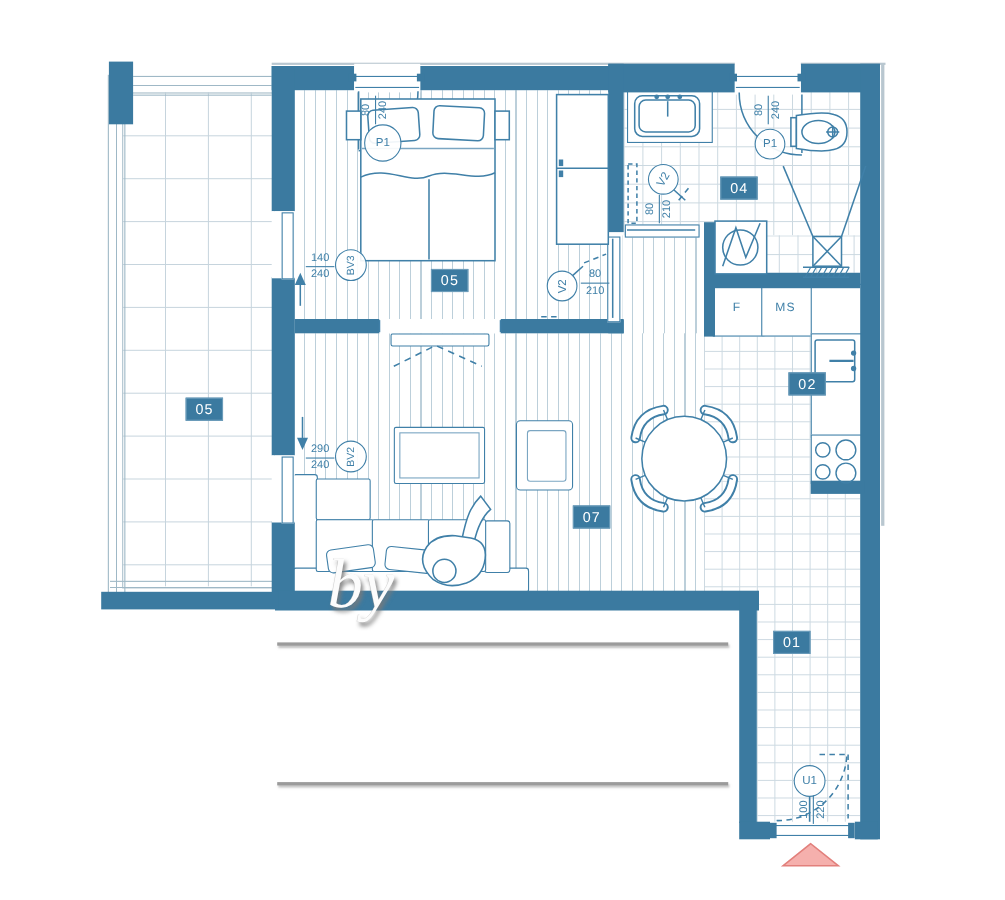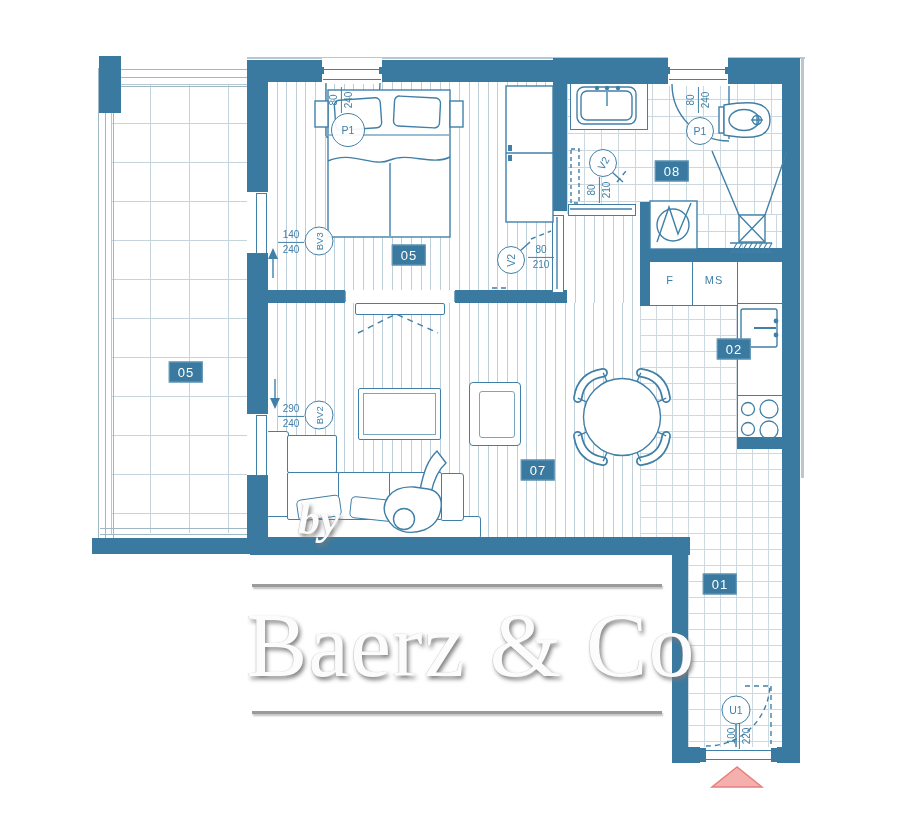--- a/index.html
+++ b/index.html
@@ -52,21 +52,21 @@
        color:#4080a8;font-size:10px;line-height:1.15;width:34px;}
   .dim .fl{width:26px;height:1.2px;background:#4080a8;margin:1px 0;}
   .dimv{transform:translate(-50%,-50%) rotate(-90deg);}
   .dimh{transform:translate(-50%,-50%);}
   .ktxt{position:absolute;z-index:40;transform:translate(-50%,-50%);color:#4080a8;font-size:11px;letter-spacing:1px;}
 
   
   .wm{position:absolute;z-index:50;color:#fcfcfc;
       text-shadow:2px 3px 4px rgba(122,122,122,.95), -0.5px -0.5px 0 rgba(185,185,185,.6);
       font-family:"Liberation Serif", serif;}
-  .wm-by{font-style:italic;font-size:44px;font-weight:bold;}
+  .wm-by{font-style:italic;font-size:64px;}
   .wm-brand{font-size:92px;letter-spacing:1px;white-space:nowrap;}
   .wm-tag{font-size:30px;letter-spacing:12px;word-spacing:24px;white-space:nowrap;}
   .wm-line{position:absolute;z-index:50;height:3px;background:#9b9b9b;box-shadow:1px 2px 2px rgba(140,140,140,.55);}
 </style>
 </head>
 <body>
 
 <div class="stage">
 
   <div class="btiles" style="left:111px;top:84px;width:137px;height:449px"></div>
@@ -299,21 +299,21 @@
     </g>
     <polygon points="737,767 712,787 762,787" fill="#f5b0ad" stroke="#e2807c" stroke-width="1.5"></polygon>
 
     <line x1="345" y1="291" x2="345" y2="302"></line>
     <line x1="455" y1="291" x2="455" y2="302"></line>
   </svg>
 
   <span class="badge" style="left:720px;top:584px">01</span>
   <span class="badge" style="left:734px;top:349px">02</span>
   <span class="badge" style="left:538px;top:470px">07</span>
-  <span class="badge" style="left:672px;top:171px">08</span>
+  <span class="badge" style="left:672px;top:171px">04</span>
   <span class="badge" style="left:409px;top:255px">05</span>
   <span class="badge" style="left:186px;top:372px">05</span>
 
   <span class="clabel" style="left:348px;top:130px;width:32px;height:32px">
       <span>P1</span>
     </span>
   <span class="clabel" style="left:700px;top:131px;width:26px;height:26px">
       <span>P1</span>
     </span>
   <span class="clabel" style="left:511px;top:260px;width:26px;height:26px">
@@ -366,16 +366,15 @@
     <span>100</span>
       <span class="fl"></span>
       <span>220</span>
   </span>
 
   <span class="ktxt" style="left:670px;top:280px">F</span>
   <span class="ktxt" style="left:714px;top:280px">MS</span>
 
   <div class="wm wm-by" style="left:298px;top:494px">by</div>
   <div class="wm-line" style="left:252px;top:584px;width:410px"></div>
-  <div class="wm wm-brand" style="left:246px;top:592px">Baerz &amp; Co</div>
   <div class="wm-line" style="left:252px;top:711px;width:410px"></div>
 
 </div>
 
 </body></html>

